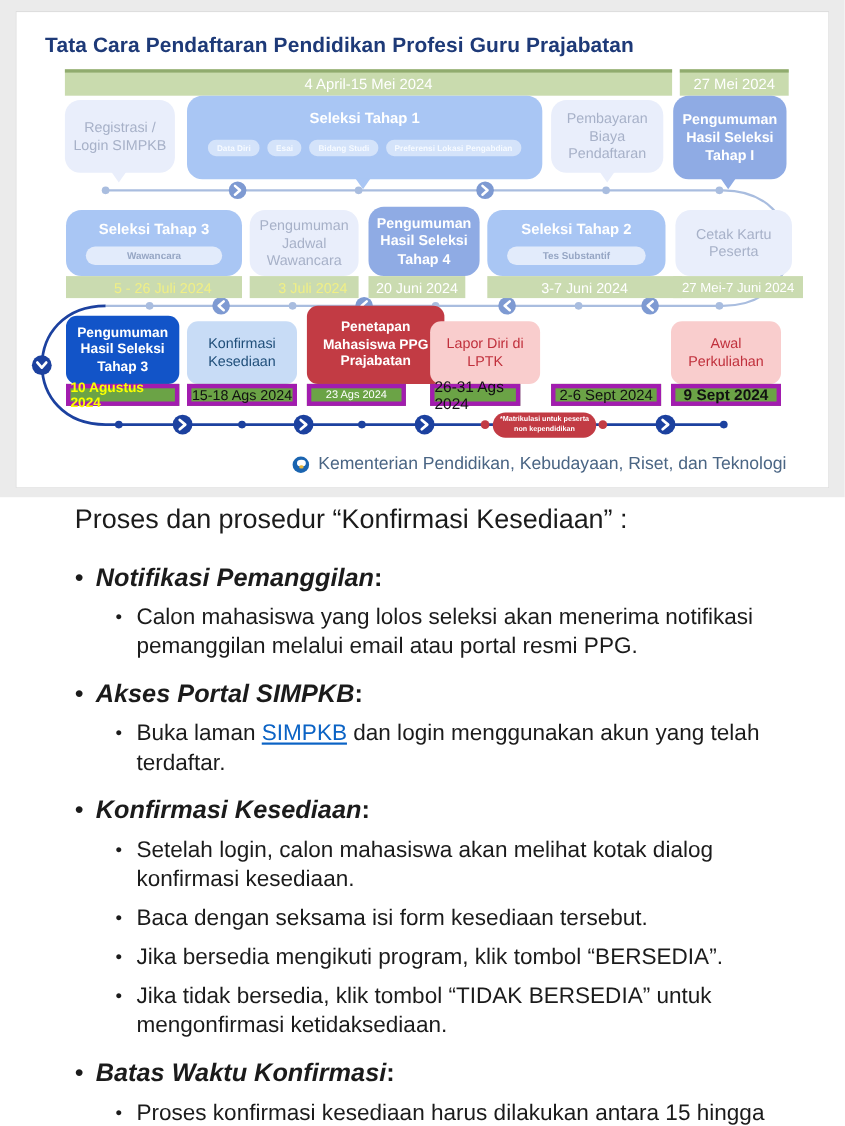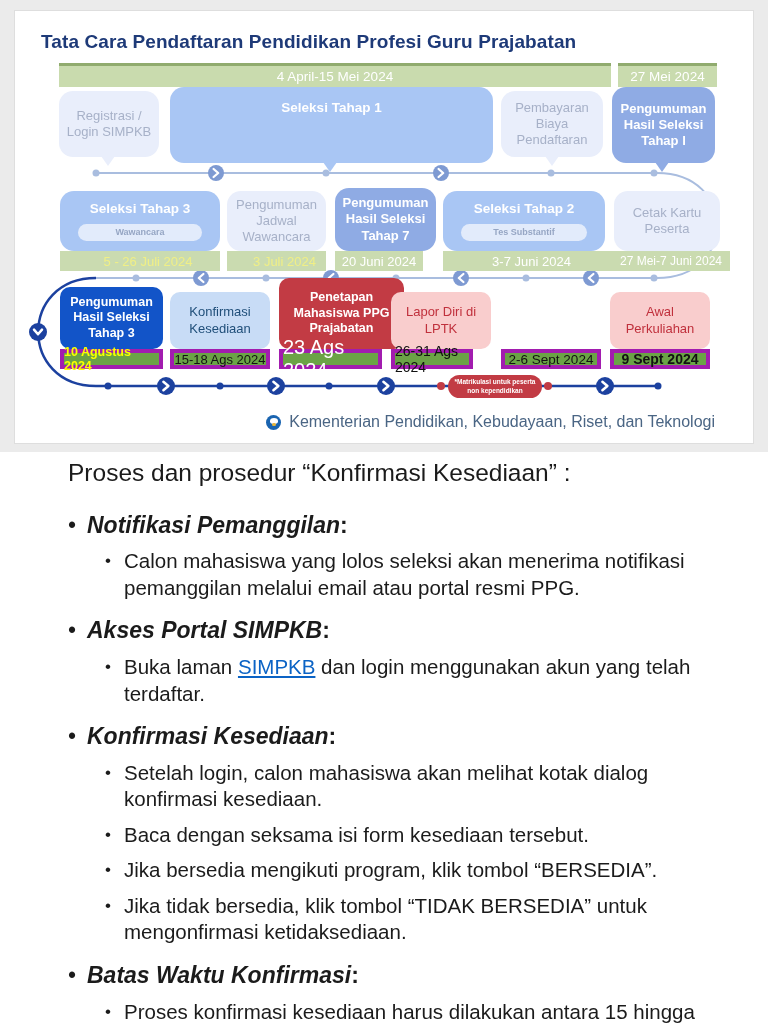--- a/index.html
+++ b/index.html
@@ -163,55 +163,61 @@
         </g>
       <g transform="translate(590,375)">
         <circle r="9" fill="#1c419f"></circle>
           <path d="M-2.6 -4.2 L2.4 0 L-2.6 4.2" fill="none" stroke="#fff" stroke-width="2.5" stroke-linecap="round" stroke-linejoin="round"></path>
         </g>
     </svg>
 
     <div class="box muted b1">Registrasi / Login SIMPKB</div>
     <div class="box bluemid b2">
       <div>Seleksi Tahap 1</div>
+      <div class="pillrow">
+        <span class="pill">Data Diri</span>
+        <span class="pill">Esai</span>
+        <span class="pill">Bidang Studi</span>
+        <span class="pill">Preferensi Lokasi Pengabdian</span>
+      </div>
     </div>
     <div class="box bluestrong b4">Pengumuman Hasil Seleksi Tahap I</div>
     <div class="box muted b3">Pembayaran Biaya Pendaftaran</div>
     <div class="tail tail-light" style="left:86px;top:145px;"></div>
     <div class="tail tail-mid" style="left:308px;top:151px;"></div>
     <div class="tail tail-light" style="left:530px;top:145px;"></div>
     <div class="tail tail-strong" style="left:640px;top:151px;"></div>
 
     <div class="box bluemid r2box s3">
       <div>Seleksi Tahap 3</div>
       <div class="subpill">Wawancara</div>
     </div>
     <div class="box muted r2box pj">Pengumuman Jadwal Wawancara</div>
-    <div class="box bluestrong ph2">Pengumuman Hasil Seleksi Tahap 7</div>
+    <div class="box bluestrong ph2">Pengumuman Hasil Seleksi Tahap 4</div>
     <div class="box bluemid r2box s2">
       <div>Seleksi Tahap 2</div>
       <div class="subpill">Tes Substantif</div>
     </div>
     <div class="box muted r2box ck">Cetak Kartu Peserta</div>
 
     <div class="date date-faded dy" style="left:45px;width:160px;">5 - 26 Juli 2024</div>
     <div class="date date-faded dy" style="left:212px;width:99px;">3 Juli 2024</div>
     <div class="date date-faded dw" style="left:320px;width:88px;">20 Juni 2024</div>
     <div class="date date-faded dw" style="left:428px;width:177px;">3-7 Juni 2024</div>
     <div class="date date-faded dw" style="left:597px;width:118px;font-size:12px;">27 Mei-7 Juni 2024</div>
 
     <div class="box r3box blue3" style="left:45px;top:276px;width:103px;height:62px;">Pengumuman Hasil Seleksi Tahap 3</div>
     <div class="box r3box lblue3" style="left:155px;top:281px;width:100px;height:57px;">Konfirmasi Kesediaan</div>
     <div class="box r3box red3" style="left:264px;top:267px;width:125px;height:71px;">Penetapan Mahasiswa PPG Prajabatan</div>
     <div class="box r3box pink3" style="left:376px;top:281px;width:100px;height:57px;">Lapor Diri di LPTK</div>
     <div class="box r3box pink3" style="left:595px;top:281px;width:100px;height:57px;">Awal Perkuliahan</div>
 
     <div class="date date-strong dyellow" style="left:45px;width:103px;font-size:12.5px;">10 Agustus 2024</div>
     <div class="date date-strong" style="left:155px;width:100px;">15-18 Ags 2024</div>
-    <div class="date date-strong dwhite" style="left:264px;width:103px;font-size:20px;">23 Ags 2024</div>
+    <div class="date date-strong dwhite" style="left:264px;width:90px;font-size:10px;">23 Ags 2024</div>
     <div class="date date-strong" style="left:376px;width:82px;font-size:14px;">26-31 Ags 2024</div>
     <div class="date date-strong" style="left:486px;width:100px;font-size:13.5px;">2-6 Sept 2024</div>
     <div class="date date-strong dbold" style="left:595px;width:100px;font-size:14px;">9 Sept 2024</div>
 
     <div class="note-pill">*Matrikulasi untuk peserta non kependidikan</div>
 
     <div class="cfoot">
       <span class="klogo"></span>
       <span class="cfoot-text">Kementerian Pendidikan, Kebudayaan, Riset, dan Teknologi</span>
     </div>

